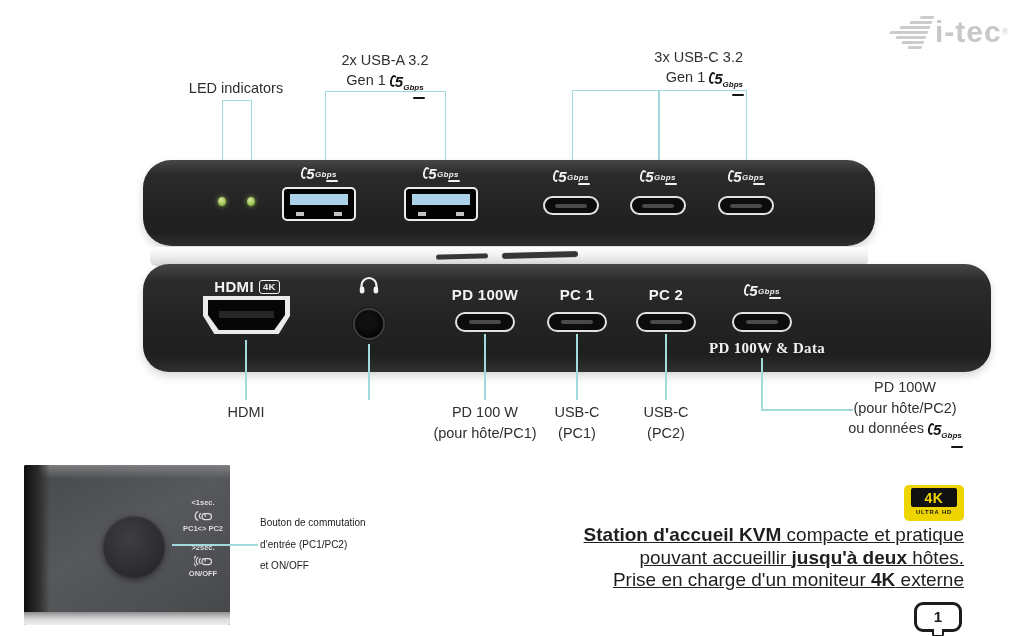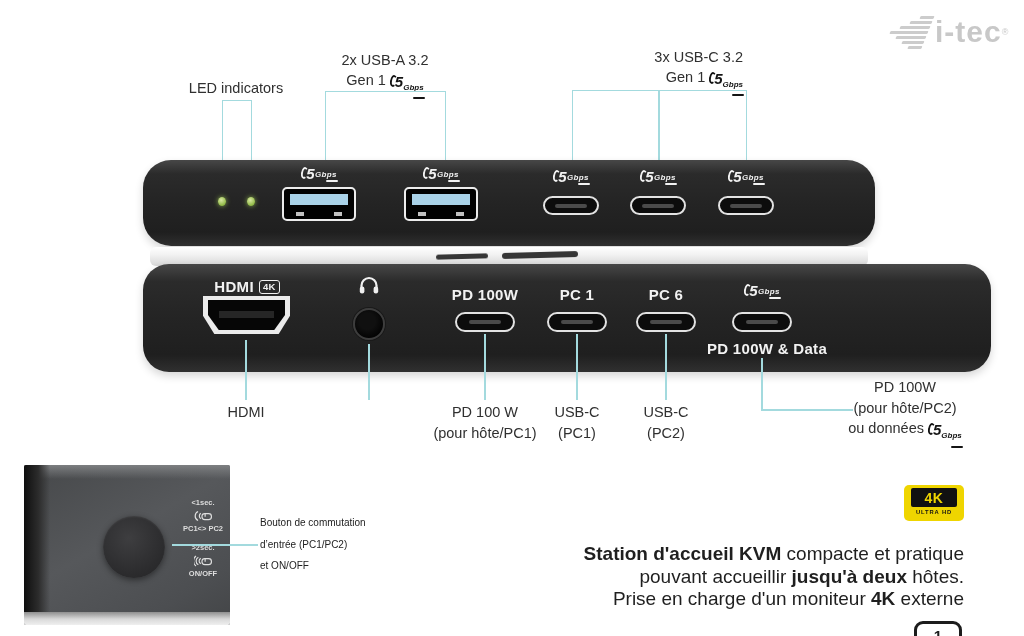--- a/index.html
+++ b/index.html
@@ -77,21 +77,21 @@
   .printcol svg { margin:2px 0; }
 
   
   .brblock { display:flex; flex-direction:column; align-items:flex-end; }
   .badge4k { width:60px; height:36px; background:#efd500; border-radius:5px; padding-top:3px; }
   .badge4k .inner { width:46px; height:19px; margin:0 auto; background:#111; border-radius:2px;
                     display:flex; align-items:center; justify-content:center;
                     color:#efd500; font-size:14px; font-weight:800; letter-spacing:.5px; }
   .badge4k .sub { text-align:center; font-size:5.8px; font-weight:700; color:#111;
                   letter-spacing:.9px; margin-top:2px; }
-  .desc { margin-top:22px; text-align:right; font-size:19px; line-height:22.5px; color:#1f1f1f; }
+  .desc { margin-top:3px; text-align:right; font-size:19px; line-height:22.5px; color:#1f1f1f;text-decoration:underline; }
   .desc .b { font-weight:700; }
   .monitor { position:relative; margin-top:10px; margin-right:2px; width:48px; height:30px;
              border:3px solid #1c1c1c; border-radius:9px; background:#fff;
              display:flex; align-items:center; justify-content:center;
              font-size:15px; font-weight:700; color:#1c1c1c; }
   .monitor .stand { position:absolute; left:50%; bottom:-8px; transform:translateX(-50%);
                     width:12px; height:8px; border:2.5px solid #1c1c1c; border-top:none;
                     border-radius:0 0 3px 3px; background:#fff; }
 
   
@@ -226,42 +226,42 @@
 
     <svg class="abs" style="left:215px; top:12px;" width="22" height="19" viewBox="0 0 22 19">
       <path d="M3.5 12 V9.5 a7.5 7.5 0 0 1 15 0 V12" fill="none" stroke="#f0f0f0" stroke-width="2.2" stroke-linecap="round"></path>
       <rect x="1.8" y="10.5" width="4.6" height="7" rx="2.2" fill="#f0f0f0"></rect>
       <rect x="15.6" y="10.5" width="4.6" height="7" rx="2.2" fill="#f0f0f0"></rect>
     </svg>
     <div class="jack" style="left:210px; top:44px;"></div>
 
     <div class="abs wprint" style="left:292px; top:22px; width:100px;">PD 100W</div>
     <div class="abs wprint" style="left:384px; top:22px; width:100px;">PC 1</div>
-    <div class="abs wprint" style="left:473px; top:22px; width:100px;">PC 6</div>
+    <div class="abs wprint" style="left:473px; top:22px; width:100px;">PC 2</div>
     <div class="abs wprint" style="left:597px; top:16px; width:44px;"><span class="gbps white" style="margin-left:0">
           <span class="arc"></span>
           <span class="num">5</span>
           <span class="unit">Gbps</span>
           <span class="swoosh"></span>
         </span></div>
 
     <div class="usbc" style="left:312px; top:48px; width:60px; height:20px;">
         <span class="slot"></span>
       </div>
     <div class="usbc" style="left:404px; top:48px; width:60px; height:20px;">
         <span class="slot"></span>
       </div>
     <div class="usbc" style="left:493px; top:48px; width:60px; height:20px;">
         <span class="slot"></span>
       </div>
     <div class="usbc" style="left:589px; top:48px; width:60px; height:20px;">
         <span class="slot"></span>
       </div>
 
-    <div class="abs wprint" style="left:524px; top:76px; width:200px;">PD 100W &amp; Data</div>
+    <div class="abs wprint" style="left:524px; top:76px; width:200px;font-family:Liberation Serif, serif;">PD 100W &amp; Data</div>
   </div>
 
   <div class="abs vline" style="left:245px; top:340px; height:60px;"></div>
   <div class="abs vline" style="left:368px; top:344px; height:56px;"></div>
   <div class="abs vline" style="left:484px; top:334px; height:66px;"></div>
   <div class="abs vline" style="left:576px; top:334px; height:66px;"></div>
   <div class="abs vline" style="left:665px; top:334px; height:66px;"></div>
   <div class="abs vline" style="left:761px; top:358px; height:52px;"></div>
   <div class="abs hline" style="left:761px; top:409px; width:92px;"></div>
 

